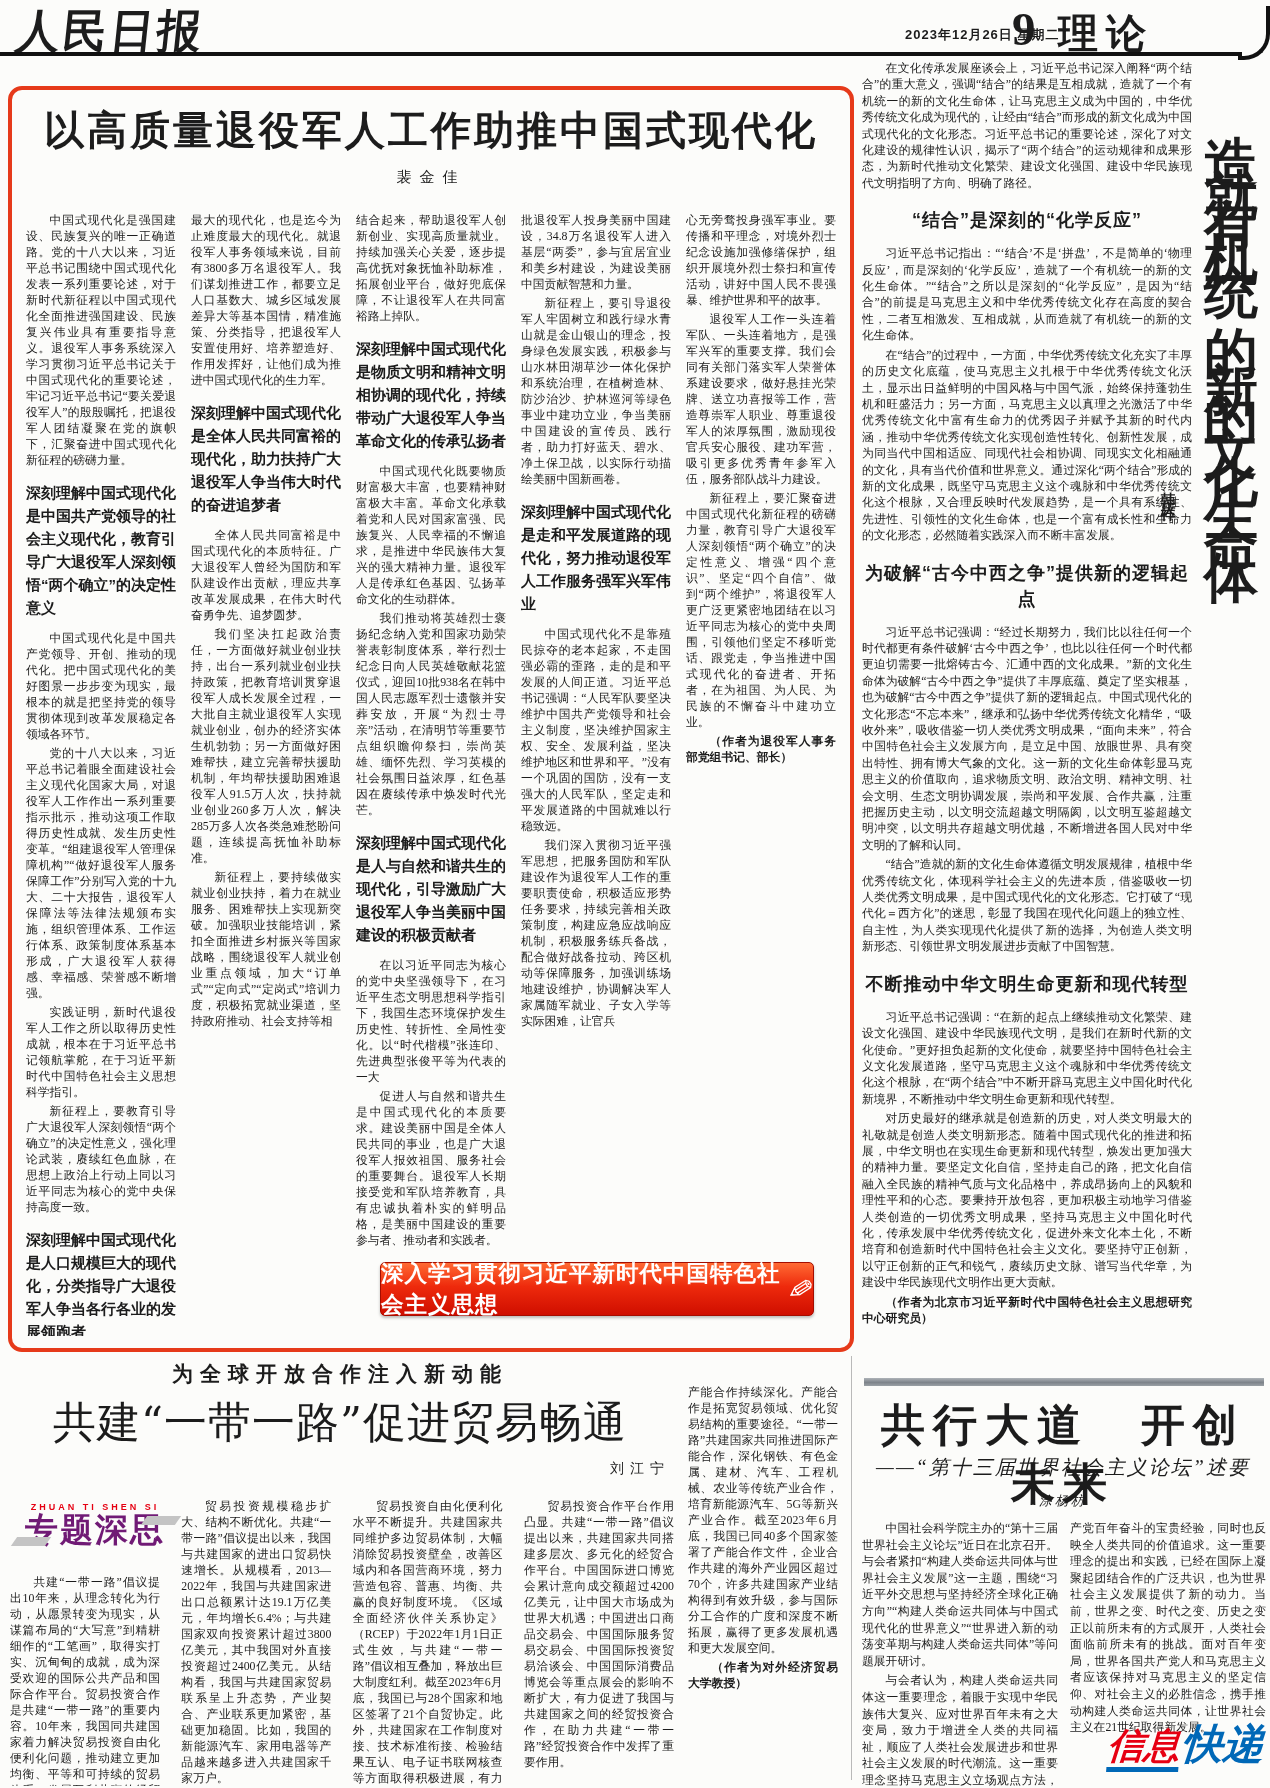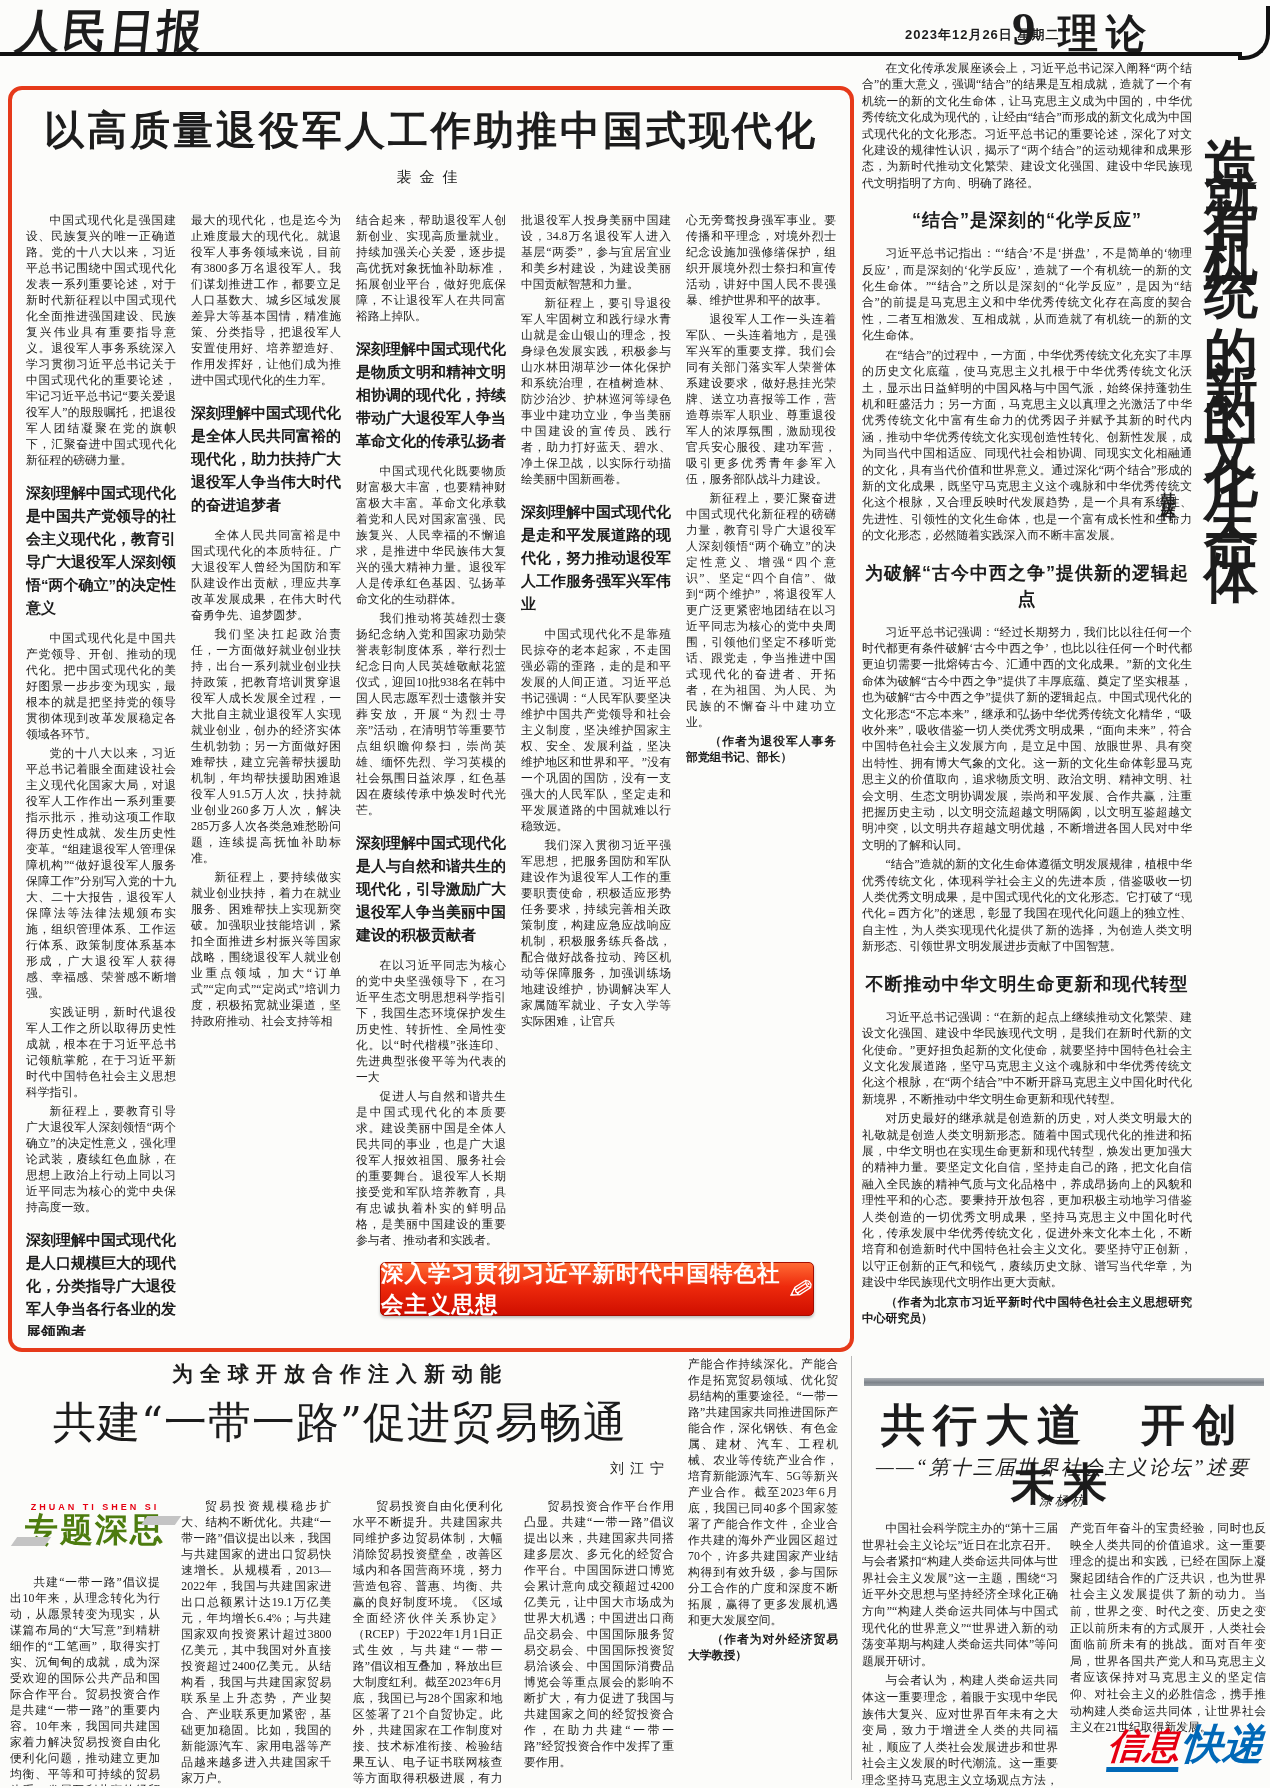--- a/index.html
+++ b/index.html
@@ -65,27 +65,27 @@
                font-family:"Liberation Sans",sans-serif;font-weight:900;font-size:21px;letter-spacing:7px;}
   .belt-headline{position:absolute;left:0;top:42px;width:660px;text-align:center;
                  font-family:"DejaVu Serif",serif;font-weight:400;font-size:43px;letter-spacing:1px;}
   .belt-byline{position:absolute;left:0;top:108px;width:660px;text-align:right;
                font-size:14px;letter-spacing:6px;}
   .belt-cols{position:absolute;left:0;top:146px;width:664px;height:288px;
              display:flex;justify-content:space-between;overflow:hidden;}
   .belt-cols .col{width:150px;height:100%;}
   .belt-cols .col:first-child{padding-top:76px;}
   .belt-col5{position:absolute;left:678px;top:4px;width:150px;height:430px;overflow:hidden;}
-  .belt-col5 .col{width:150px;}
+  .belt-col5 .col{width:150px;margin-top:28px;}
 
   
   .ztss{position:absolute;left:6px;top:150px;width:158px;height:66px;text-align:center;}
   .ztss .eyebrow{color:#e60012;font-family:"Liberation Sans",sans-serif;font-weight:900;
                  font-size:9px;letter-spacing:3px;}
-  .ztss .zname{position:relative;color:#4d7c0f;font-family:"Liberation Sans",sans-serif;
+  .ztss .zname{position:relative;color:#701a75;font-family:"Liberation Sans",sans-serif;
                font-weight:900;font-size:33px;letter-spacing:2px;line-height:1.1;}
   .ztss .slash{position:absolute;width:34px;height:9px;background:#c4c4c4;transform:skewX(-35deg);}
   .ztss .slash.s1{left:-2px;bottom:2px;}
   .ztss .slash.s2{right:-4px;top:4px;}
 
   
   .forum{position:absolute;left:862px;top:1352px;width:406px;height:436px;}
   .forum-bar{position:absolute;left:2px;top:26px;width:400px;height:8px;
              background:linear-gradient(180deg,#aeb3b8,#7d838a 55%,#9aa0a5);}
   .forum-headline{position:absolute;left:0;top:44px;width:402px;text-align:center;

